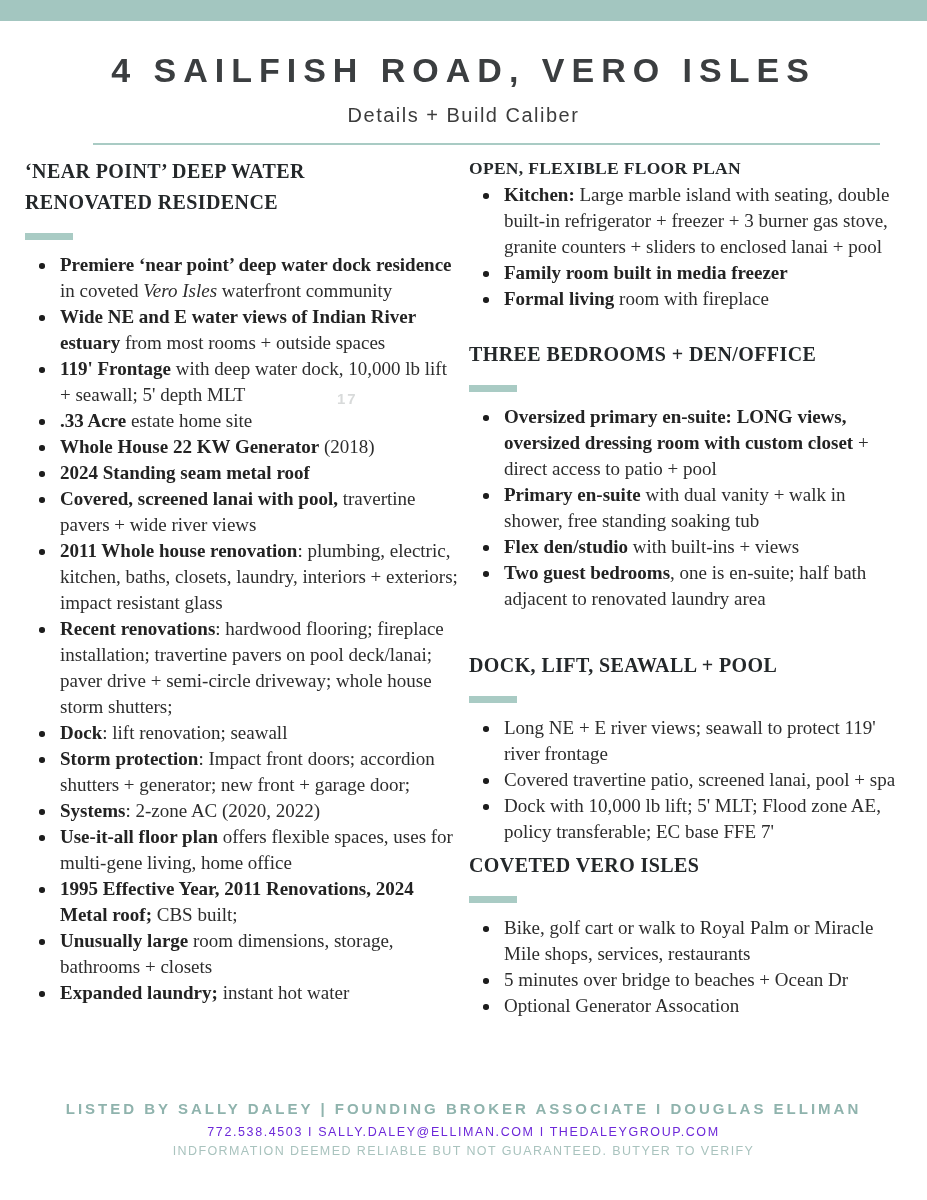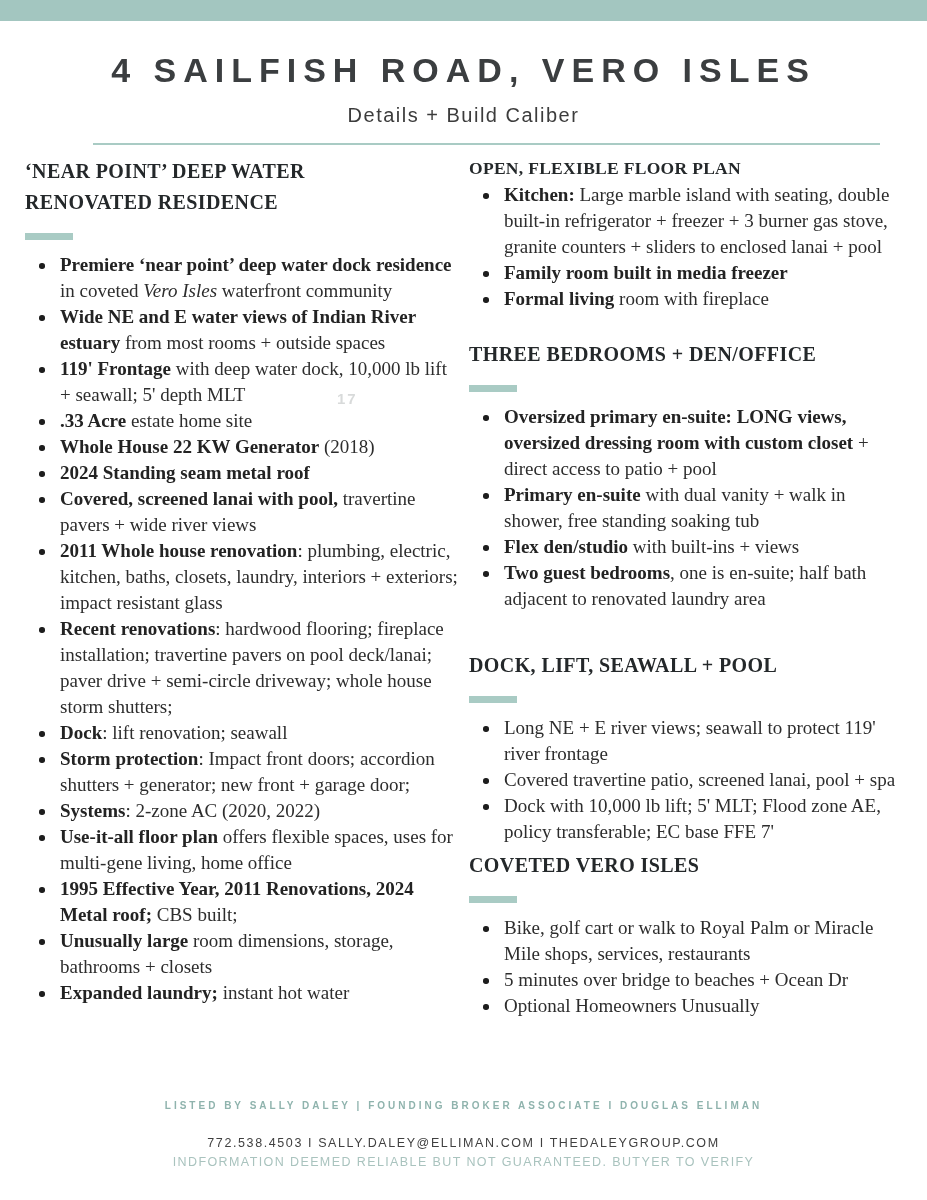--- a/index.html
+++ b/index.html
@@ -100,29 +100,29 @@
     font-weight:bold;font-size:15px;letter-spacing:2px;
     color:#b9bdbd;opacity:0.55;
   }
   .footer{
     position:absolute;top:1100px;left:0;width:927px;
     text-align:center;
     font-family:"Liberation Sans", sans-serif;
   }
   .footer-line1{
     font-weight:bold;
-    font-size:10px;
+    font-size:15px;
     letter-spacing:3px;
     color:#8fb3ad;
   }
   .footer-line2{
-    margin-top:25px;
+    margin-top:8px;
     font-size:12.5px;
     letter-spacing:1.6px;
-    color:#404040;
+    color:#6d28d9;
   }
   .footer-line3{
     margin-top:5px;
     font-size:12.5px;
     letter-spacing:1.4px;
     color:#a9c3be;
   }
 </style>
 </head>
 <body>
@@ -186,21 +186,21 @@
             <li><span>Covered travertine patio, screened lanai, pool + spa</span></li>
             <li><span>Dock with 10,000 lb lift; 5' MLT; Flood zone AE, policy transferable; EC base FFE 7'</span></li>
           </ul>
         </section>
         <section>
           <h2 class="sec-h large">COVETED VERO ISLES</h2>
           <div class="accent-bar"></div>
           <ul class="bullets">
             <li><span>Bike, golf cart or walk to Royal Palm or Miracle Mile shops, services, restaurants</span></li>
             <li><span>5 minutes over bridge to beaches + Ocean Dr</span></li>
-            <li><span>Optional Homeowners Unusually</span></li>
+            <li><span>Optional Generator Assocation</span></li>
           </ul>
         </section>
       </div>
   </div>
 
   <div class="watermark">17</div>
 
   <div class="footer">
     <div class="footer-line1">LISTED BY SALLY DALEY | FOUNDING BROKER ASSOCIATE I DOUGLAS ELLIMAN</div>
     <div class="footer-line2">772.538.4503 I  SALLY.DALEY@ELLIMAN.COM I   THEDALEYGROUP.COM</div>

